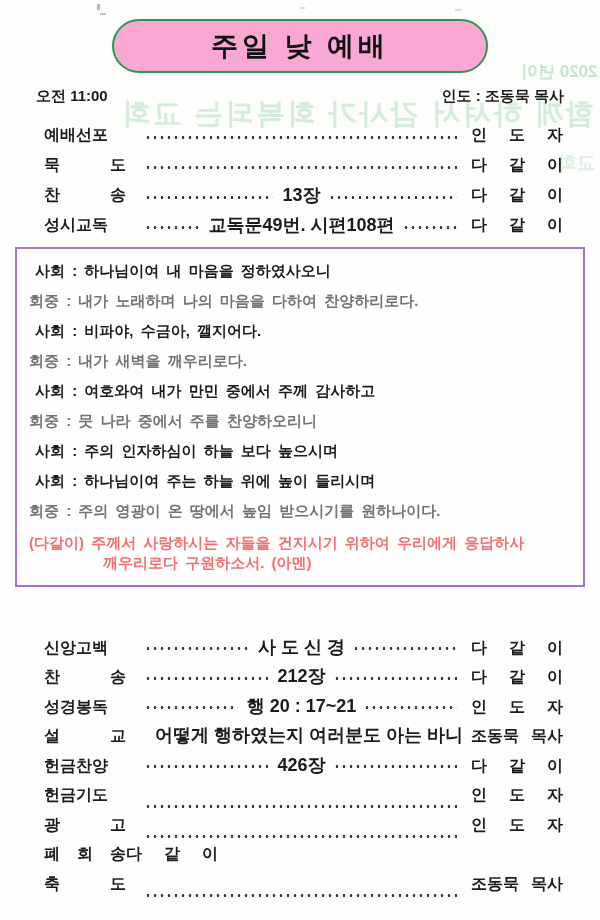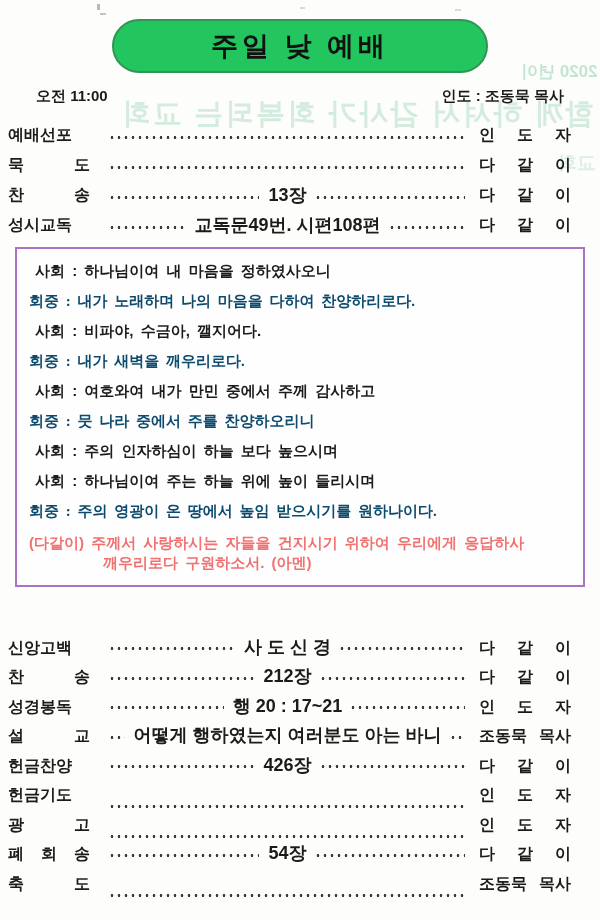--- a/index.html
+++ b/index.html
@@ -10,55 +10,55 @@
   }
   
   .bleed{position:absolute; transform:scaleX(-1); color:#93d2ae; z-index:0; white-space:nowrap;}
   .b1{top:60px; right:2px; font-size:17px; opacity:.55;}
   .b2{top:94px; left:120px; font-size:29px; opacity:.38; letter-spacing:2px;}
   .b3{top:150px; right:4px; font-size:19px; opacity:.3;}
   .speck{position:absolute; background:#8a8a8a; z-index:0;}
   
   .pill{
     position:absolute; left:112px; top:19px; width:372px; height:50px; z-index:1;
-    background:#22c55e; border:2px solid #2f9552; border-radius:27px;
+    background:#f9a8d4; border:2px solid #2f9552; border-radius:27px;
     display:flex; align-items:center; justify-content:center;
   }
   .pill-title{font-size:27px; letter-spacing:4px; color:#111;}
   
   .meta{
     position:absolute; top:87px; left:0; width:600px; z-index:1;
     display:flex; justify-content:space-between;
     padding:0 36px 0 36px; box-sizing:border-box; font-size:15px;
   }
   
   .block{position:absolute; left:0; width:600px; z-index:1;}
   .block-top{top:120px;}
   .block-bottom{top:629px;}
-  .row{display:flex; align-items:center; padding:0 29px 0 8px; box-sizing:border-box;}
+  .row{display:flex; align-items:center; padding:0 37px 0 8px; box-sizing:border-box;margin-left:36px;}
   .block-top .row{height:30px;}
   .block-bottom .row{height:29.5px;align-items:flex-end;}
   .lab{width:82px; font-size:16px; text-align:justify; text-align-last:justify; flex:none;}
   .mid{flex:1; display:flex; align-items:center; margin:0 14px 0 20px; min-width:0;}
   .dots{
     flex:1; height:3px; position:relative; top:2px;
     background-image:radial-gradient(circle at 2px 1.5px, #3c3c3c 1.15px, rgba(0,0,0,0) 1.6px);
     background-size:7px 3px; background-repeat:repeat-x;
   }
   .ct{padding:0 9px; font-size:18px; white-space:nowrap;}
   .who{width:92px; font-size:16px; text-align:justify; text-align-last:justify; flex:none; white-space:nowrap;}
   
   .rbox{
     position:absolute; left:15px; right:15px; top:247px; z-index:1;
     border:2px solid #a873c4; background:rgba(255,255,255,.6);
     padding:7px 10px 12px 12px;
   }
   .rl{line-height:30px; font-size:15px; word-spacing:3px; white-space:nowrap;}
   .host{color:#1b1b1b; padding-left:6px;}
-  .cong{color:#0c4a6e;font-family:Liberation Serif, serif;}
+  .cong{color:#737373;}
   .together{margin-top:7px; color:#f17070; font-size:15px; line-height:20px; word-spacing:3px;}
   .t2{padding-left:74px;}
 </style>
 </head>
 <body>
 
 <div class="page">
 
   <span class="bleed b1">2020 년이</span>
   <span class="bleed b2">하나님이 함께 하셔서 감사가 회복되는 교회</span>
@@ -183,25 +183,20 @@
     </div>
     <div class="row">
       <span class="lab">광 고</span>
       <span class="mid">
           <span class="dots"></span>
         </span>
       <span class="who">인 도 자</span>
     </div>
     <div class="row">
       <span class="lab">폐 회 송</span>
-      <span class="mid">
-          <span class="dots"></span>
-          <span class="ct">54장</span>
-          <span class="dots"></span>
-        </span>
       <span class="who">다 같 이</span>
     </div>
     <div class="row">
       <span class="lab">축 도</span>
       <span class="mid">
           <span class="dots"></span>
         </span>
       <span class="who">조동묵 목사</span>
     </div>
   </div>

